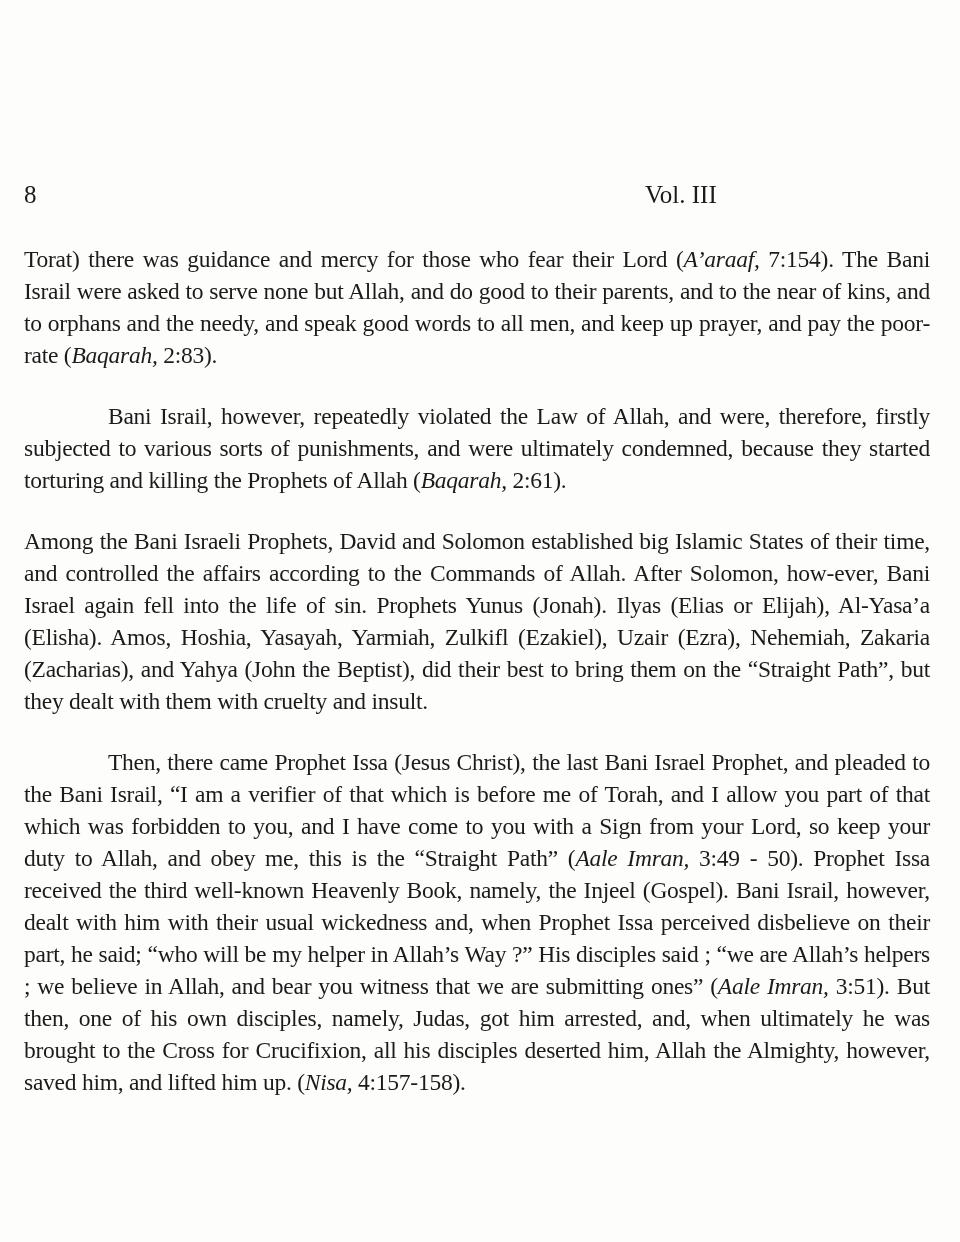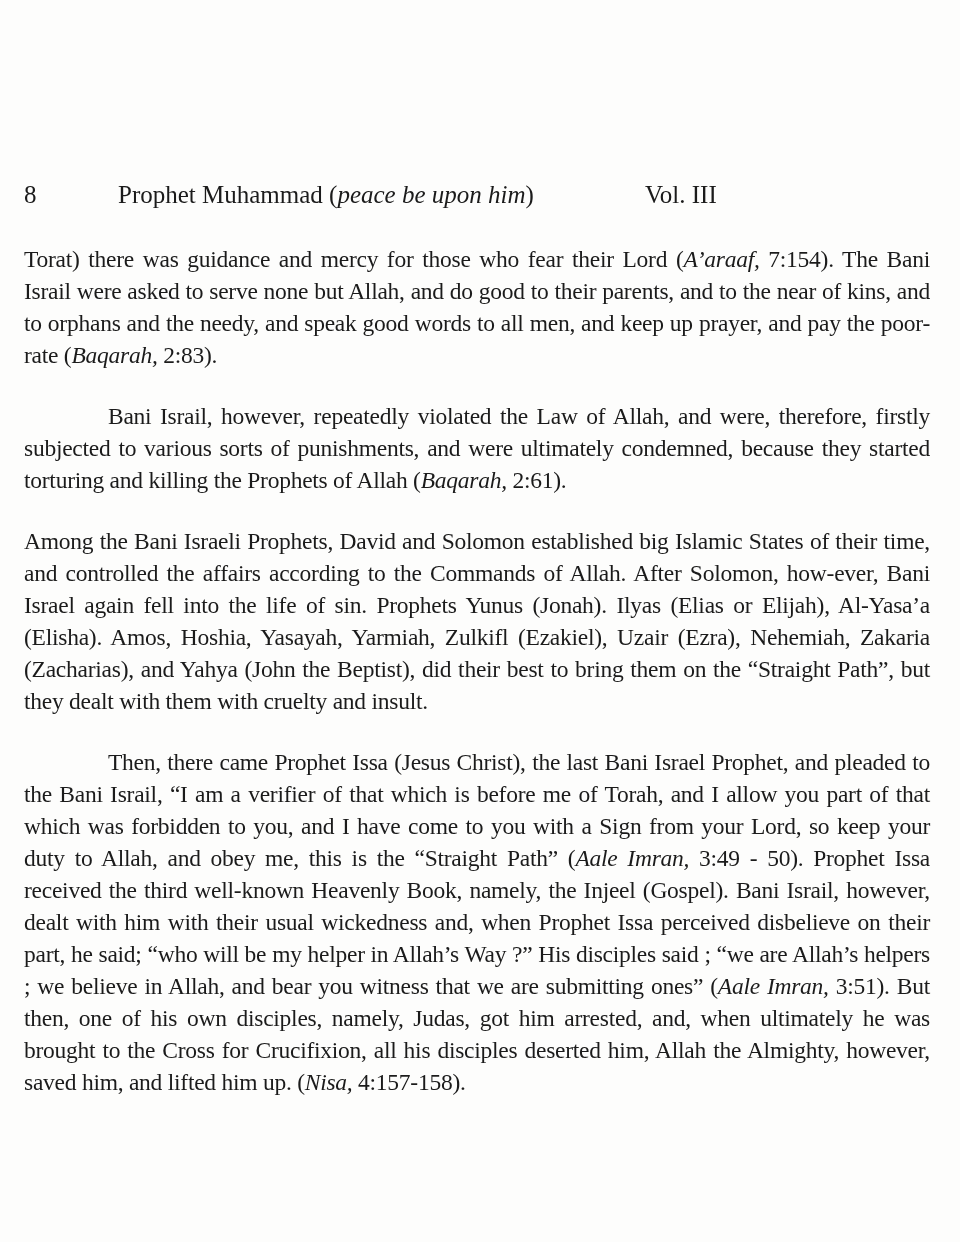--- a/index.html
+++ b/index.html
@@ -41,21 +41,20 @@
   }
   .body-text p.para.indented{ text-indent:84px; }
   i{ font-style:italic; }
 </style>
 </head>
 <body>
 
 <div class="page">
   <header class="running-head">
     <span class="pagenum">8</span>
-    <span class="title"><span>Prophet Muhammad (</span><i>peace be upon him</i><span>)</span></span>
     <span class="volume">Vol. III</span>
   </header>
   <main class="body-text">
       <p class="para"><span>Torat) there was guidance and  mercy for those who fear their Lord (</span><i>A’araaf,</i><span> 7:154). The Bani Israil were asked to serve none but Allah, and do good to their parents, and to the near of kins, and to orphans and the needy, and speak good words to all men, and keep up prayer, and pay the poor-rate (</span><i>Baqarah,</i><span> 2:83).</span></p>
       <p class="para indented"><span>Bani Israil, however, repeatedly violated the Law of Allah, and were, therefore, firstly subjected to various sorts of punishments, and were ultimately condemned, because they started torturing and killing the Prophets of Allah (</span><i>Baqarah,</i><span> 2:61).</span></p>
       <p class="para"><span>Among the Bani Israeli Prophets, David and Solomon established big Islamic States of their time, and controlled the affairs according to the Commands of Allah. After Solomon, how-ever, Bani Israel again fell into the life of sin. Prophets Yunus (Jonah). Ilyas (Elias or Elijah), Al-Yasa’a (Elisha). Amos, Hoshia, Yasayah, Yarmiah, Zulkifl (Ezakiel), Uzair (Ezra), Nehemiah, Zakaria (Zacharias), and Yahya (John the Beptist), did their best to bring them on the “Straight Path”, but they dealt with them with cruelty and insult.</span></p>
       <p class="para indented"><span>Then, there came Prophet Issa (Jesus Christ), the last Bani Israel Prophet, and pleaded to the Bani Israil, “I am a verifier of that which is before me of Torah, and I allow you part  of that which was forbidden to you, and I have come to you with a Sign from your Lord, so keep your duty to Allah, and obey me, this is the “Straight Path” (</span><i>Aale Imran,</i><span> 3:49 - 50). Prophet Issa received the third well-known Heavenly Book, namely, the Injeel (Gospel). Bani Israil, however, dealt with him with their usual wickedness and, when Prophet Issa perceived disbelieve on their part, he said; “who will be my helper in Allah’s Way ?” His disciples said ; “we are Allah’s helpers ; we believe in Allah, and bear you witness that we are submitting ones” (</span><i>Aale Imran,</i><span> 3:51). But then, one of his own disciples, namely, Judas, got him arrested, and, when ultimately he was brought to the Cross for Crucifixion, all his disciples deserted him, Allah the Almighty, however, saved him, and lifted him up. (</span><i>Nisa,</i><span> 4:157-158).</span></p>
     </main>
 </div>
 

